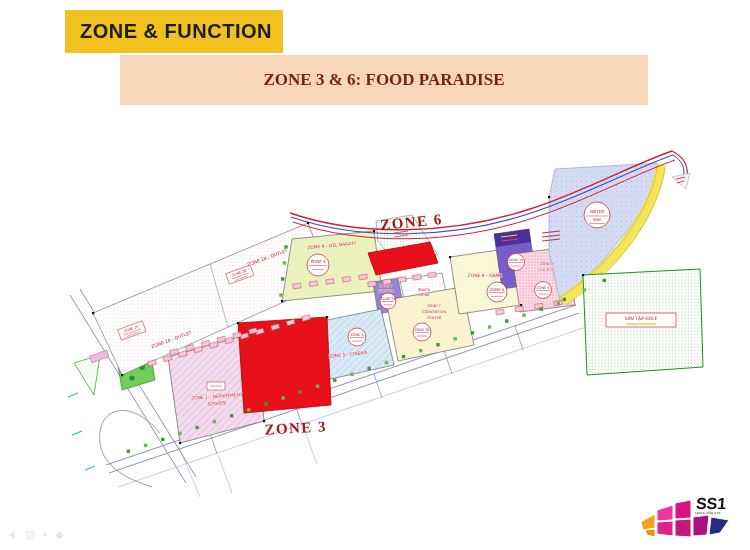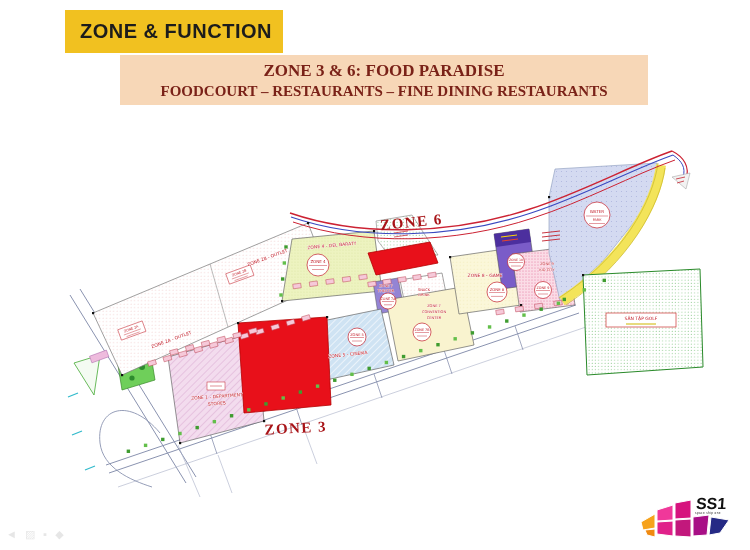--- a/index.html
+++ b/index.html
@@ -29,21 +29,20 @@
 <body>
 
 <div class="slide">
 
   <div class="header">
     <span>ZONE &amp; FUNCTION</span>
   </div>
 
   <div class="banner">
     <div class="l1">ZONE 3 &amp; 6: FOOD PARADISE</div>
-    <div class="l2">FOODCOURT – RESTAURANTS – FINE DINING RESTAURANTS</div>
   </div>
 
   <div class="map">
   <svg width="650" height="370" viewBox="0 0 650 370" xmlns="http://www.w3.org/2000/svg">
     <defs>
       <pattern id="dotsPink" width="3.5" height="3.5" patternUnits="userSpaceOnUse">
         <rect width="3.5" height="3.5" fill="#ffffff"></rect>
             <circle cx="1" cy="1" r=".38" fill="#dd7777"></circle>
       </pattern>
       <pattern id="dotsPinkDense" width="3" height="3" patternUnits="userSpaceOnUse">

